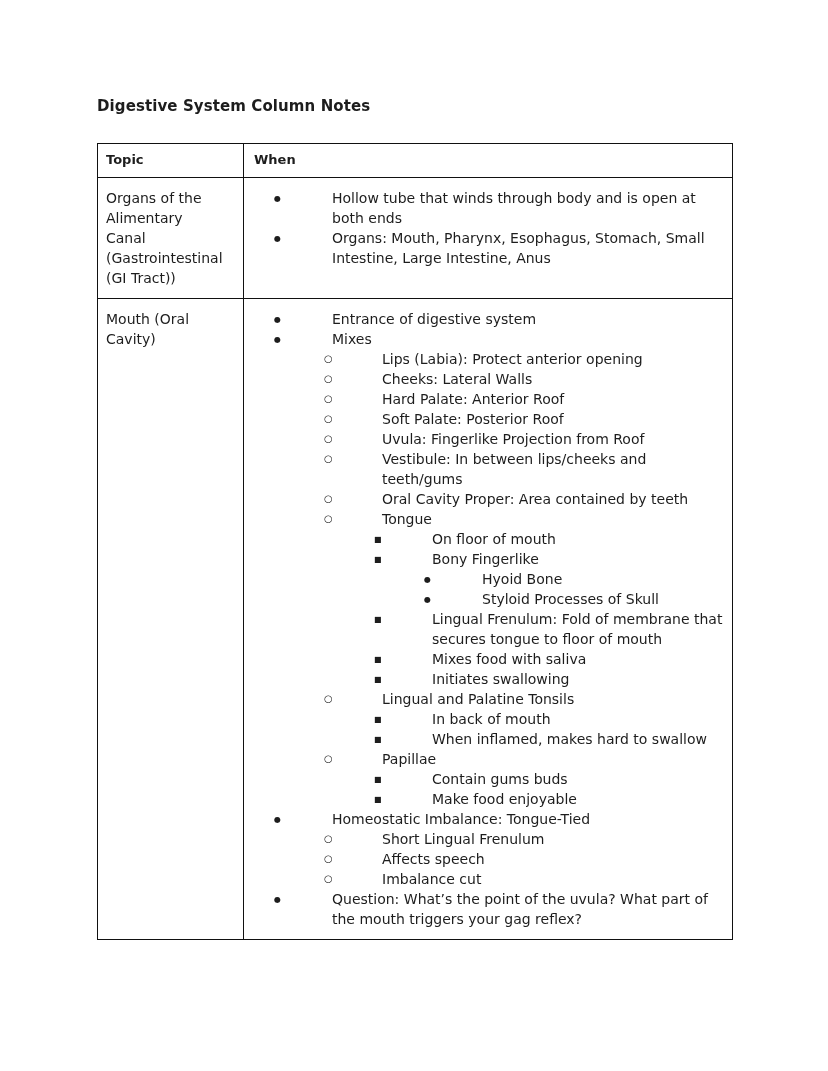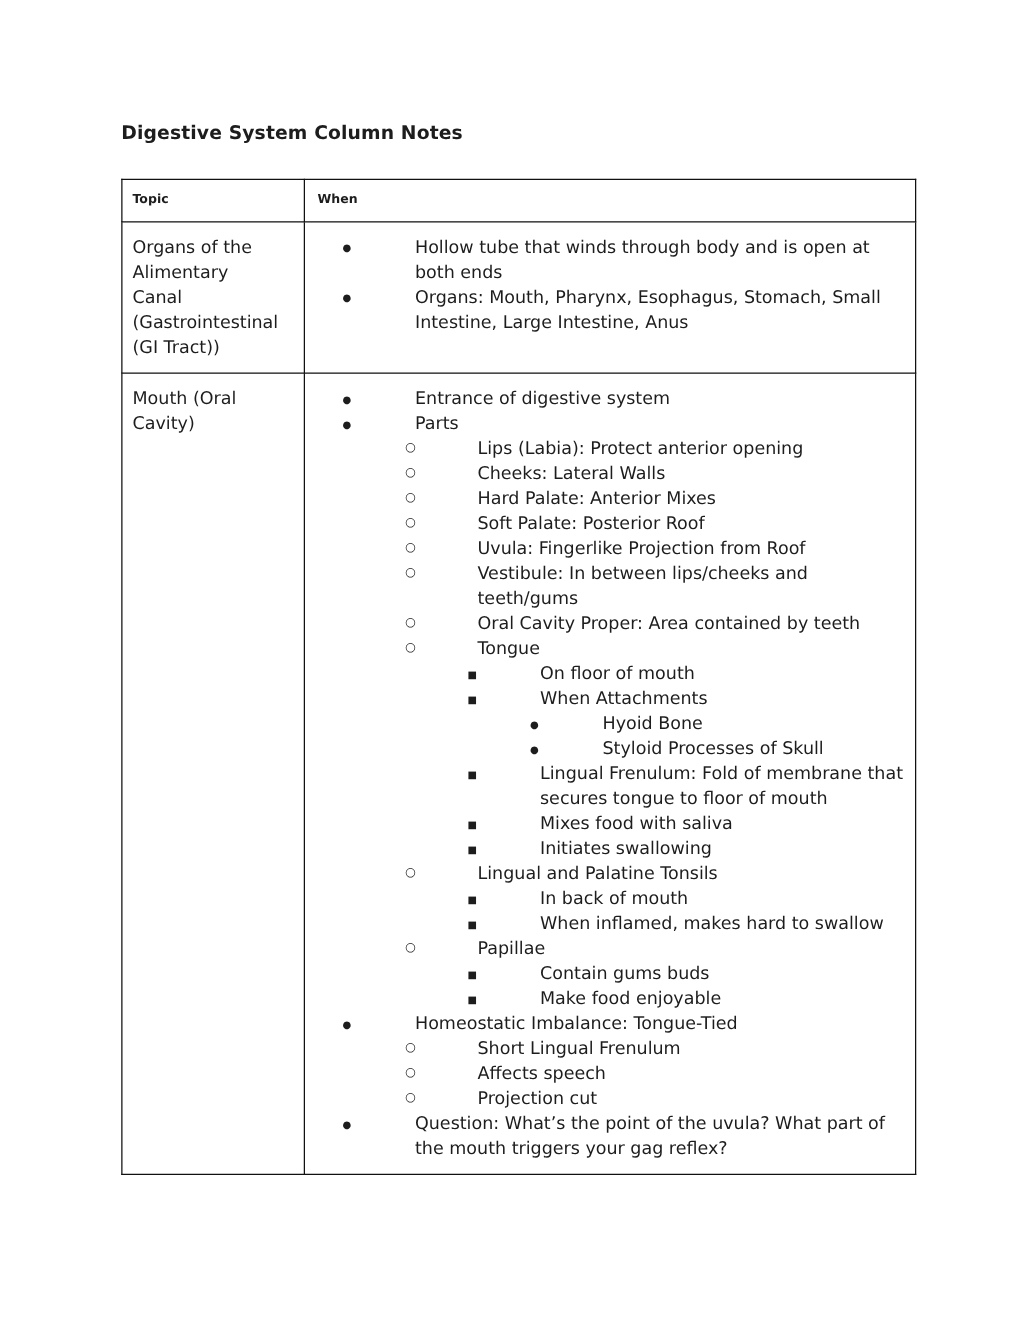--- a/index.html
+++ b/index.html
@@ -31,21 +31,21 @@
     table-layout: fixed;
     font-size: 14px;
     line-height: 20px;
   }
   .notes-table th, .notes-table td {
     border: 1.5px solid #111111;
     vertical-align: top;
     text-align: left;
   }
   .notes-table th {
-    font-size: 10px;
+    font-size: 13px;
     font-weight: bold;
     padding: 6px 4px 7px 8px;
   }
   th.notes-header { padding-left: 10px; }
   .topic-cell {
     padding: 10px 8px;
     white-space: pre-line;
   }
   .notes-cell {
     padding: 10px 8px 10px 6px;
@@ -111,33 +111,33 @@
         <tr>
           <td class="topic-cell">Mouth (Oral
 Cavity)</td>
           <td class="notes-cell">
             <div class="note-item level-1">
               <span class="bullet bullet-disc">●</span>
               <span class="note-text">Entrance of digestive system</span>
             </div>
             <div class="note-item level-1">
               <span class="bullet bullet-disc">●</span>
-              <span class="note-text">Parts</span>
+              <span class="note-text">Mixes</span>
             </div>
             <div class="note-item level-2">
               <span class="bullet bullet-circle">○</span>
               <span class="note-text">Lips (Labia): Protect anterior opening</span>
             </div>
             <div class="note-item level-2">
               <span class="bullet bullet-circle">○</span>
               <span class="note-text">Cheeks: Lateral Walls</span>
             </div>
             <div class="note-item level-2">
               <span class="bullet bullet-circle">○</span>
-              <span class="note-text">Hard Palate: Anterior Mixes</span>
+              <span class="note-text">Hard Palate: Anterior Roof</span>
             </div>
             <div class="note-item level-2">
               <span class="bullet bullet-circle">○</span>
               <span class="note-text">Soft Palate: Posterior Roof</span>
             </div>
             <div class="note-item level-2">
               <span class="bullet bullet-circle">○</span>
               <span class="note-text">Uvula: Fingerlike Projection from Roof</span>
             </div>
             <div class="note-item level-2">
@@ -152,21 +152,21 @@
             <div class="note-item level-2">
               <span class="bullet bullet-circle">○</span>
               <span class="note-text">Tongue</span>
             </div>
             <div class="note-item level-3">
               <span class="bullet bullet-square">■</span>
               <span class="note-text">On floor of mouth</span>
             </div>
             <div class="note-item level-3">
               <span class="bullet bullet-square">■</span>
-              <span class="note-text">When Attachments</span>
+              <span class="note-text">Bony Fingerlike</span>
             </div>
             <div class="note-item level-4">
               <span class="bullet bullet-disc">●</span>
               <span class="note-text">Hyoid Bone</span>
             </div>
             <div class="note-item level-4">
               <span class="bullet bullet-disc">●</span>
               <span class="note-text">Styloid Processes of Skull</span>
             </div>
             <div class="note-item level-3">
@@ -213,21 +213,21 @@
             <div class="note-item level-2">
               <span class="bullet bullet-circle">○</span>
               <span class="note-text">Short Lingual Frenulum</span>
             </div>
             <div class="note-item level-2">
               <span class="bullet bullet-circle">○</span>
               <span class="note-text">Affects speech</span>
             </div>
             <div class="note-item level-2">
               <span class="bullet bullet-circle">○</span>
-              <span class="note-text">Projection cut</span>
+              <span class="note-text">Imbalance cut</span>
             </div>
             <div class="note-item level-1">
               <span class="bullet bullet-disc">●</span>
               <span class="note-text">Question: What’s the point of the uvula? What part of
 the mouth triggers your gag reflex?</span>
             </div>
           </td>
         </tr>
       </tbody>
   </table>

